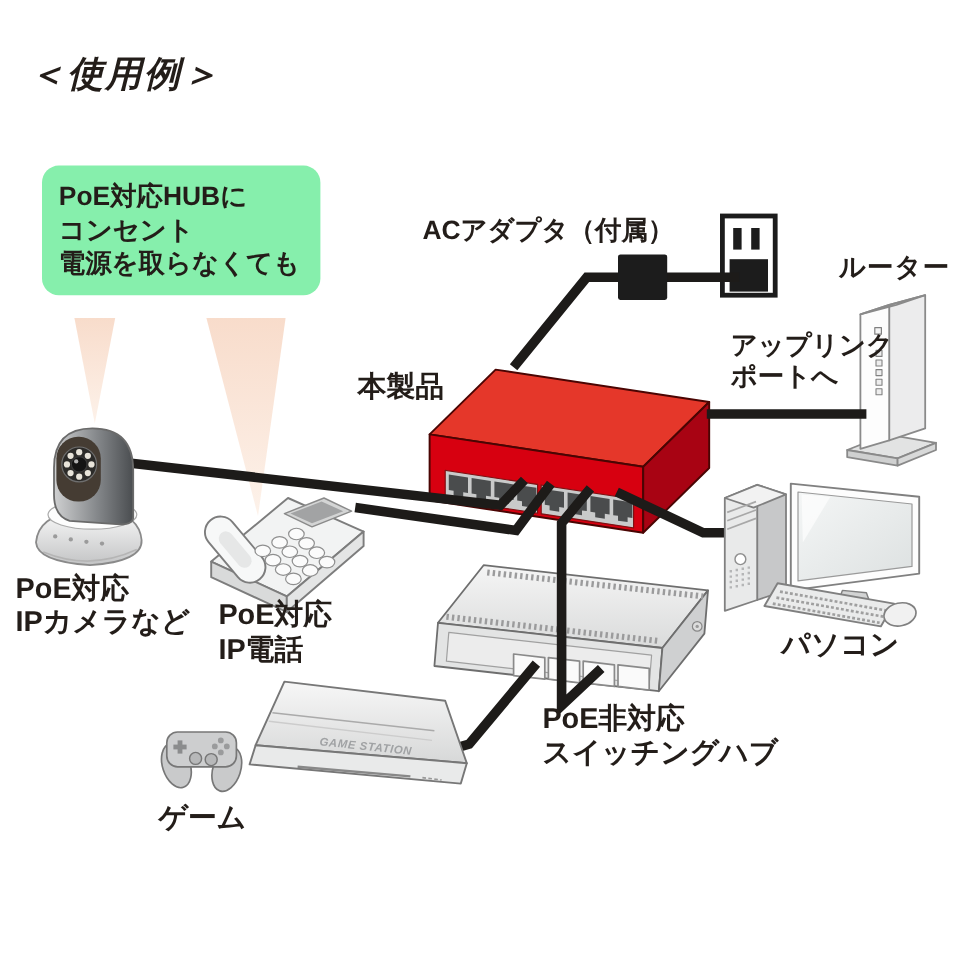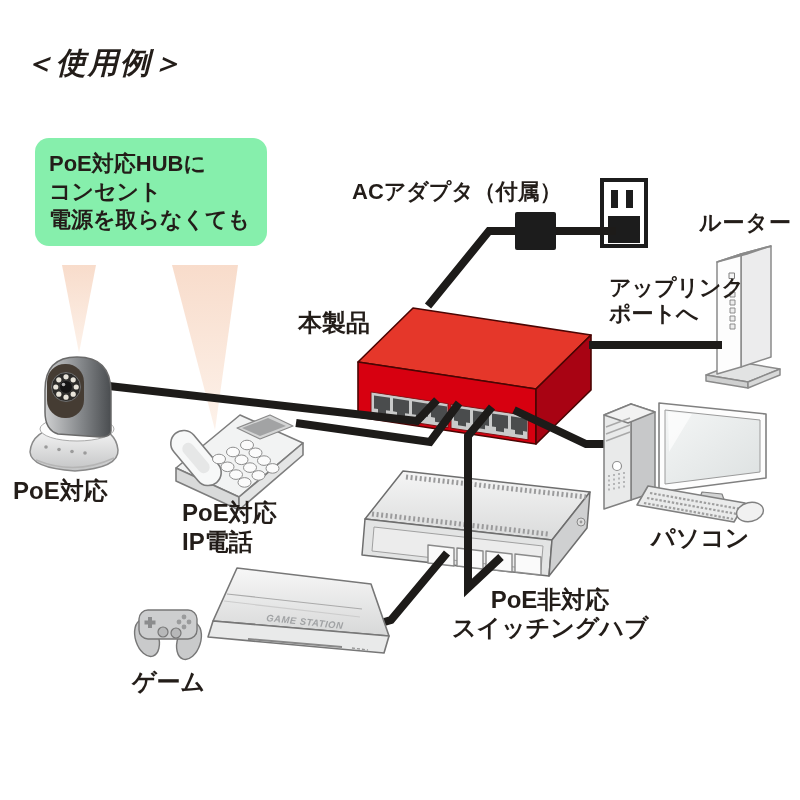--- a/index.html
+++ b/index.html
@@ -17,21 +17,21 @@
     font-size:22px;line-height:1.28;font-weight:bold;white-space:nowrap;
   }
   .callout span{display:block;}
   .lbl-ac{left:352px;top:179px;font-size:22px;}
   .lbl-outlet{left:597px;top:144px;font-size:22px;}
   .lbl-router{left:699px;top:210px;font-size:22px;letter-spacing:1px;text-align:center;}
   .lbl-uplink{left:589px;top:275px;font-size:22px;margin-left:20px;}
   .lbl-product{left:298px;top:309px;font-size:24px;}
   .lbl-camera{left:13px;top:477px;font-size:24px;line-height:1.15;}
   .lbl-phone{left:182px;top:499px;font-size:24px;line-height:1.2;}
-  .lbl-hub{left:452px;top:586px;font-size:24px;width:196px;text-align:center;line-height:1.18;}
+  .lbl-hub{left:452px;top:586px;font-size:24px;width:196px;line-height:1.18;}
   .lbl-pc{left:651px;top:524px;font-size:24px;}
   .lbl-game{left:132px;top:668px;font-size:24px;}
 </style>
 </head>
 <body>
 
 <div class="stage">
 
   <svg class="art" width="800" height="800" viewBox="0 0 800 800">
     <defs>
@@ -248,20 +248,21 @@
 
   <div class="lbl lbl-uplink">
     <span>アップリンク</span>
     <span>ポートへ</span>
   </div>
 
   <div class="lbl lbl-product">本製品</div>
 
   <div class="lbl lbl-camera">
     <span>PoE対応</span>
+    <span>IPカメラなど</span>
   </div>
 
   <div class="lbl lbl-phone">
     <span>PoE対応</span>
     <span>IP電話</span>
   </div>
 
   <div class="lbl lbl-hub">
     <span>PoE非対応</span>
     <span>スイッチングハブ</span>

